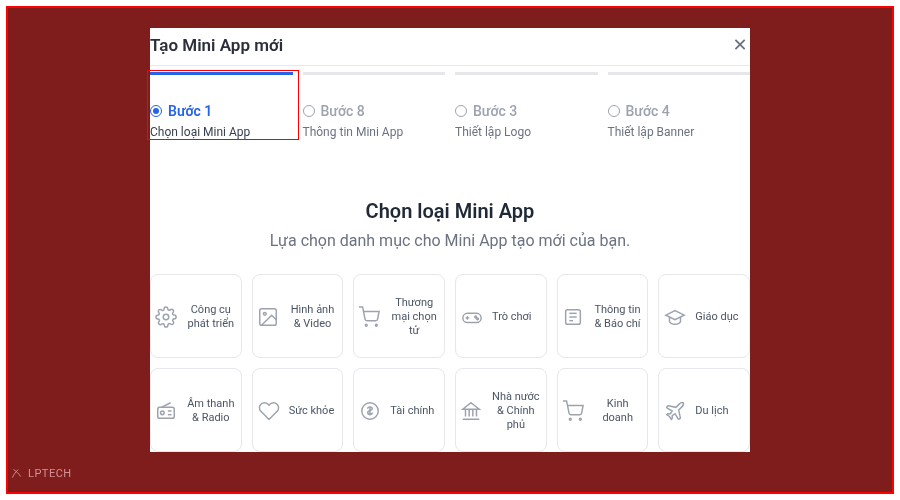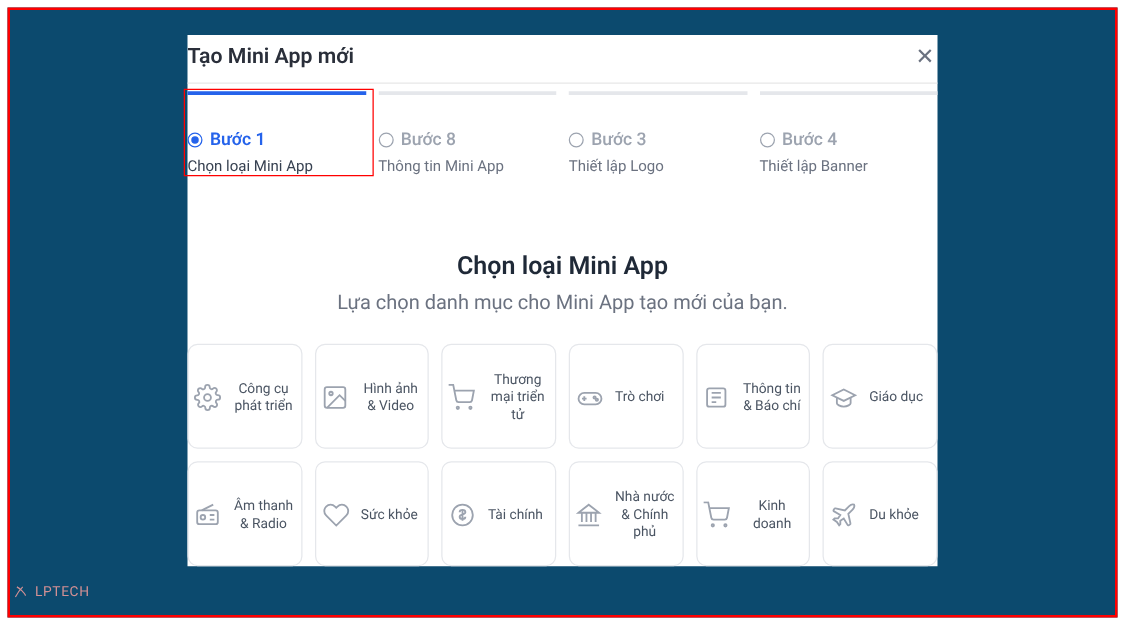--- a/index.html
+++ b/index.html
@@ -10,21 +10,21 @@
     height: 500px;
     position: relative;
   }
   .outer-frame {
     position: absolute;
     left: 6px;
     top: 6px;
     right: 6px;
     bottom: 6px;
     border: 2px solid #f00;
-    background: #0c4a6e;
+    background: #7f1d1d;
   }
   .dialog {
     margin: 20px auto 0;
     width: 600px;
     background: #fff;
   }
   .header {
     display: flex;
     align-items: center;
     justify-content: space-between;
@@ -231,21 +231,21 @@
         </div>
 
         <div class="card">
           <div class="icon">
             <svg viewBox="0 0 24 24" width="22" height="22">
                 <circle cx="9" cy="21" r="1"></circle>
                 <circle cx="20" cy="21" r="1"></circle>
                 <path d="M1 1h4l2.68 13.39a2 2 0 0 0 2 1.61h9.72a2 2 0 0 0 2-1.61L23 6H6"></path>
               </svg>
           </div>
-          <div class="label">Thương mại triển tử</div>
+          <div class="label">Thương mại chọn tử</div>
         </div>
 
         <div class="card">
           <div class="icon">
             <svg viewBox="0 0 24 24" width="22" height="22">
                 <rect x="2" y="8" width="20" height="10" rx="5"></rect>
                 <line x1="7" y1="11" x2="7" y2="15"></line>
                 <line x1="5" y1="13" x2="9" y2="13"></line>
                 <circle cx="16" cy="12" r="1"></circle>
                 <circle cx="18" cy="14" r="1"></circle>
@@ -327,21 +327,21 @@
           </div>
           <div class="label">Kinh doanh</div>
         </div>
 
         <div class="card">
           <div class="icon">
             <svg viewBox="0 0 24 24" width="22" height="22">
                 <path d="M17.8 19.2L16 11l3.5-3.5C21 6 21.5 4 21 3c-1-.5-3 0-4.5 1.5L13 8 4.8 6.2c-.5-.1-.9.1-1.1.5l-.6 1c-.2.5 0 1 .5 1.2L9 12l-2 3H4l-1 1 3 2 2 3 1-1v-3l3-2 3.2 5.4c.3.5.8.7 1.2.5l1-.6c.4-.2.6-.6.4-1.1z"></path>
               </svg>
           </div>
-          <div class="label">Du khỏe</div>
+          <div class="label">Du lịch</div>
         </div>
 
       </div>
     </div>
 
   </div>
 
   <div class="watermark">
     <svg viewBox="0 0 24 24" width="14" height="14">
         <path d="M4 20c3-6 6-10 10-14M6 6c4 2 10 8 12 12"></path>

